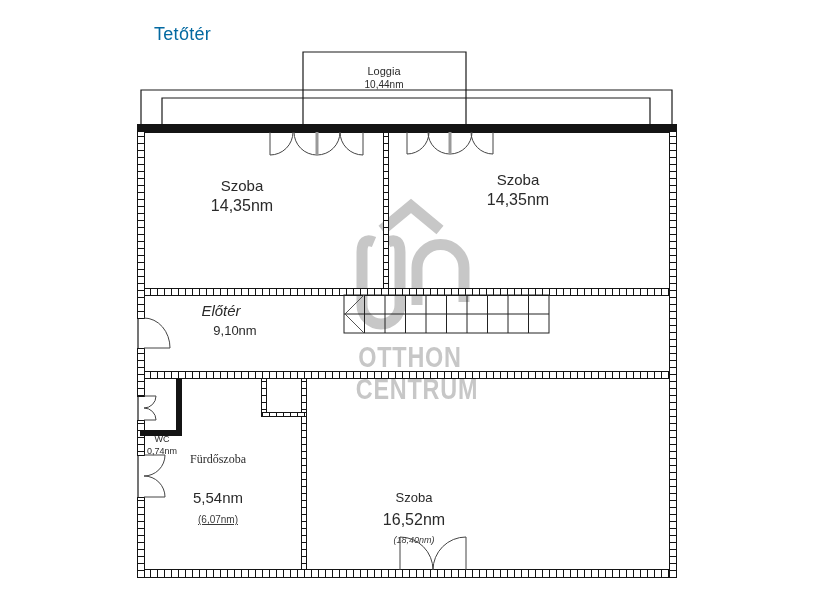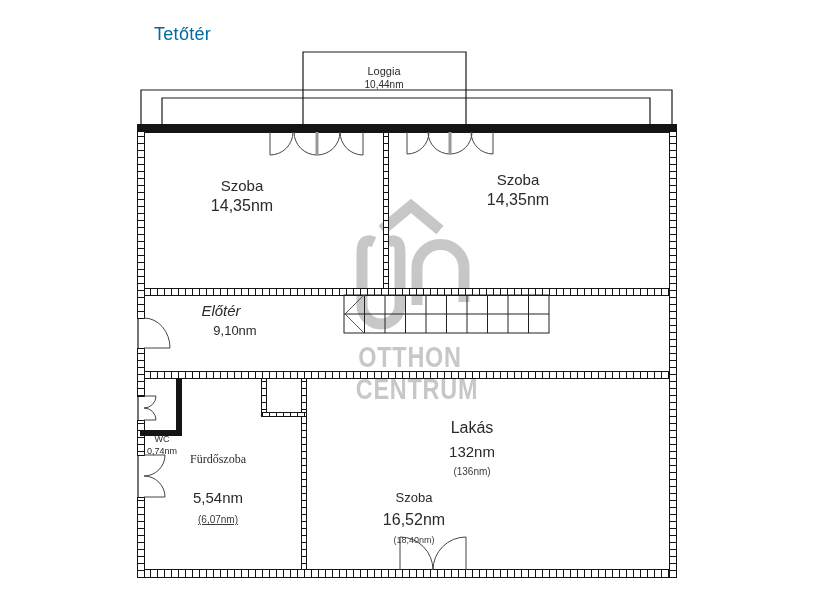--- a/index.html
+++ b/index.html
@@ -20,21 +20,21 @@
   .lbl-wc .rl-name{font-size:9px;}
   .lbl-wc .rl-area{font-size:9px;}
   .lbl-furdo .rl-name{font-size:12px;font-family:Liberation Serif, serif;}
   .lbl-furdo .rl-area{font-size:15px;margin-top:20px;}
   .lbl-furdo .rl-gross{font-size:10px;margin-top:6px;text-decoration:underline;}
   .lbl-lakas .rl-name{font-size:16px;}
   .lbl-lakas .rl-area{font-size:15px;margin-top:3px;}
   .lbl-lakas .rl-gross{font-size:10px;margin-top:4px;}
   .lbl-szoba-b .rl-name{font-size:13px;}
   .lbl-szoba-b .rl-area{font-size:16px;margin-top:3px;}
-  .lbl-szoba-b .rl-gross{font-size:9px;margin-top:4px;}
+  .lbl-szoba-b .rl-gross{font-size:9px;margin-top:4px;font-style:italic;}
 </style>
 </head>
 <body>
 
 <div class="canvas">
 
   <svg class="plan-svg" width="819" height="608" viewBox="0 0 819 608">
     <defs>
 
       <pattern id="hatchH" width="7" height="10" patternUnits="userSpaceOnUse">
@@ -165,25 +165,20 @@
     <span class="rl-name">WC</span>
     <span class="rl-area">0,74nm</span>
   </div>
 
   <div class="room-label lbl-furdo" style="left:218px;top:452px;">
     <span class="rl-name">Fürdőszoba</span>
     <span class="rl-area">5,54nm</span>
     <span class="rl-gross">(6,07nm)</span>
   </div>
 
-  <div class="room-label lbl-lakas" style="left:472px;top:418px;">
-    <span class="rl-name">Lakás</span>
-    <span class="rl-area">132nm</span>
-    <span class="rl-gross">(136nm)</span>
-  </div>
 
   <div class="room-label lbl-szoba-b" style="left:414px;top:490px;">
     <span class="rl-name">Szoba</span>
     <span class="rl-area">16,52nm</span>
     <span class="rl-gross">(18,40nm)</span>
   </div>
 
 </div>
 
 </body></html>

